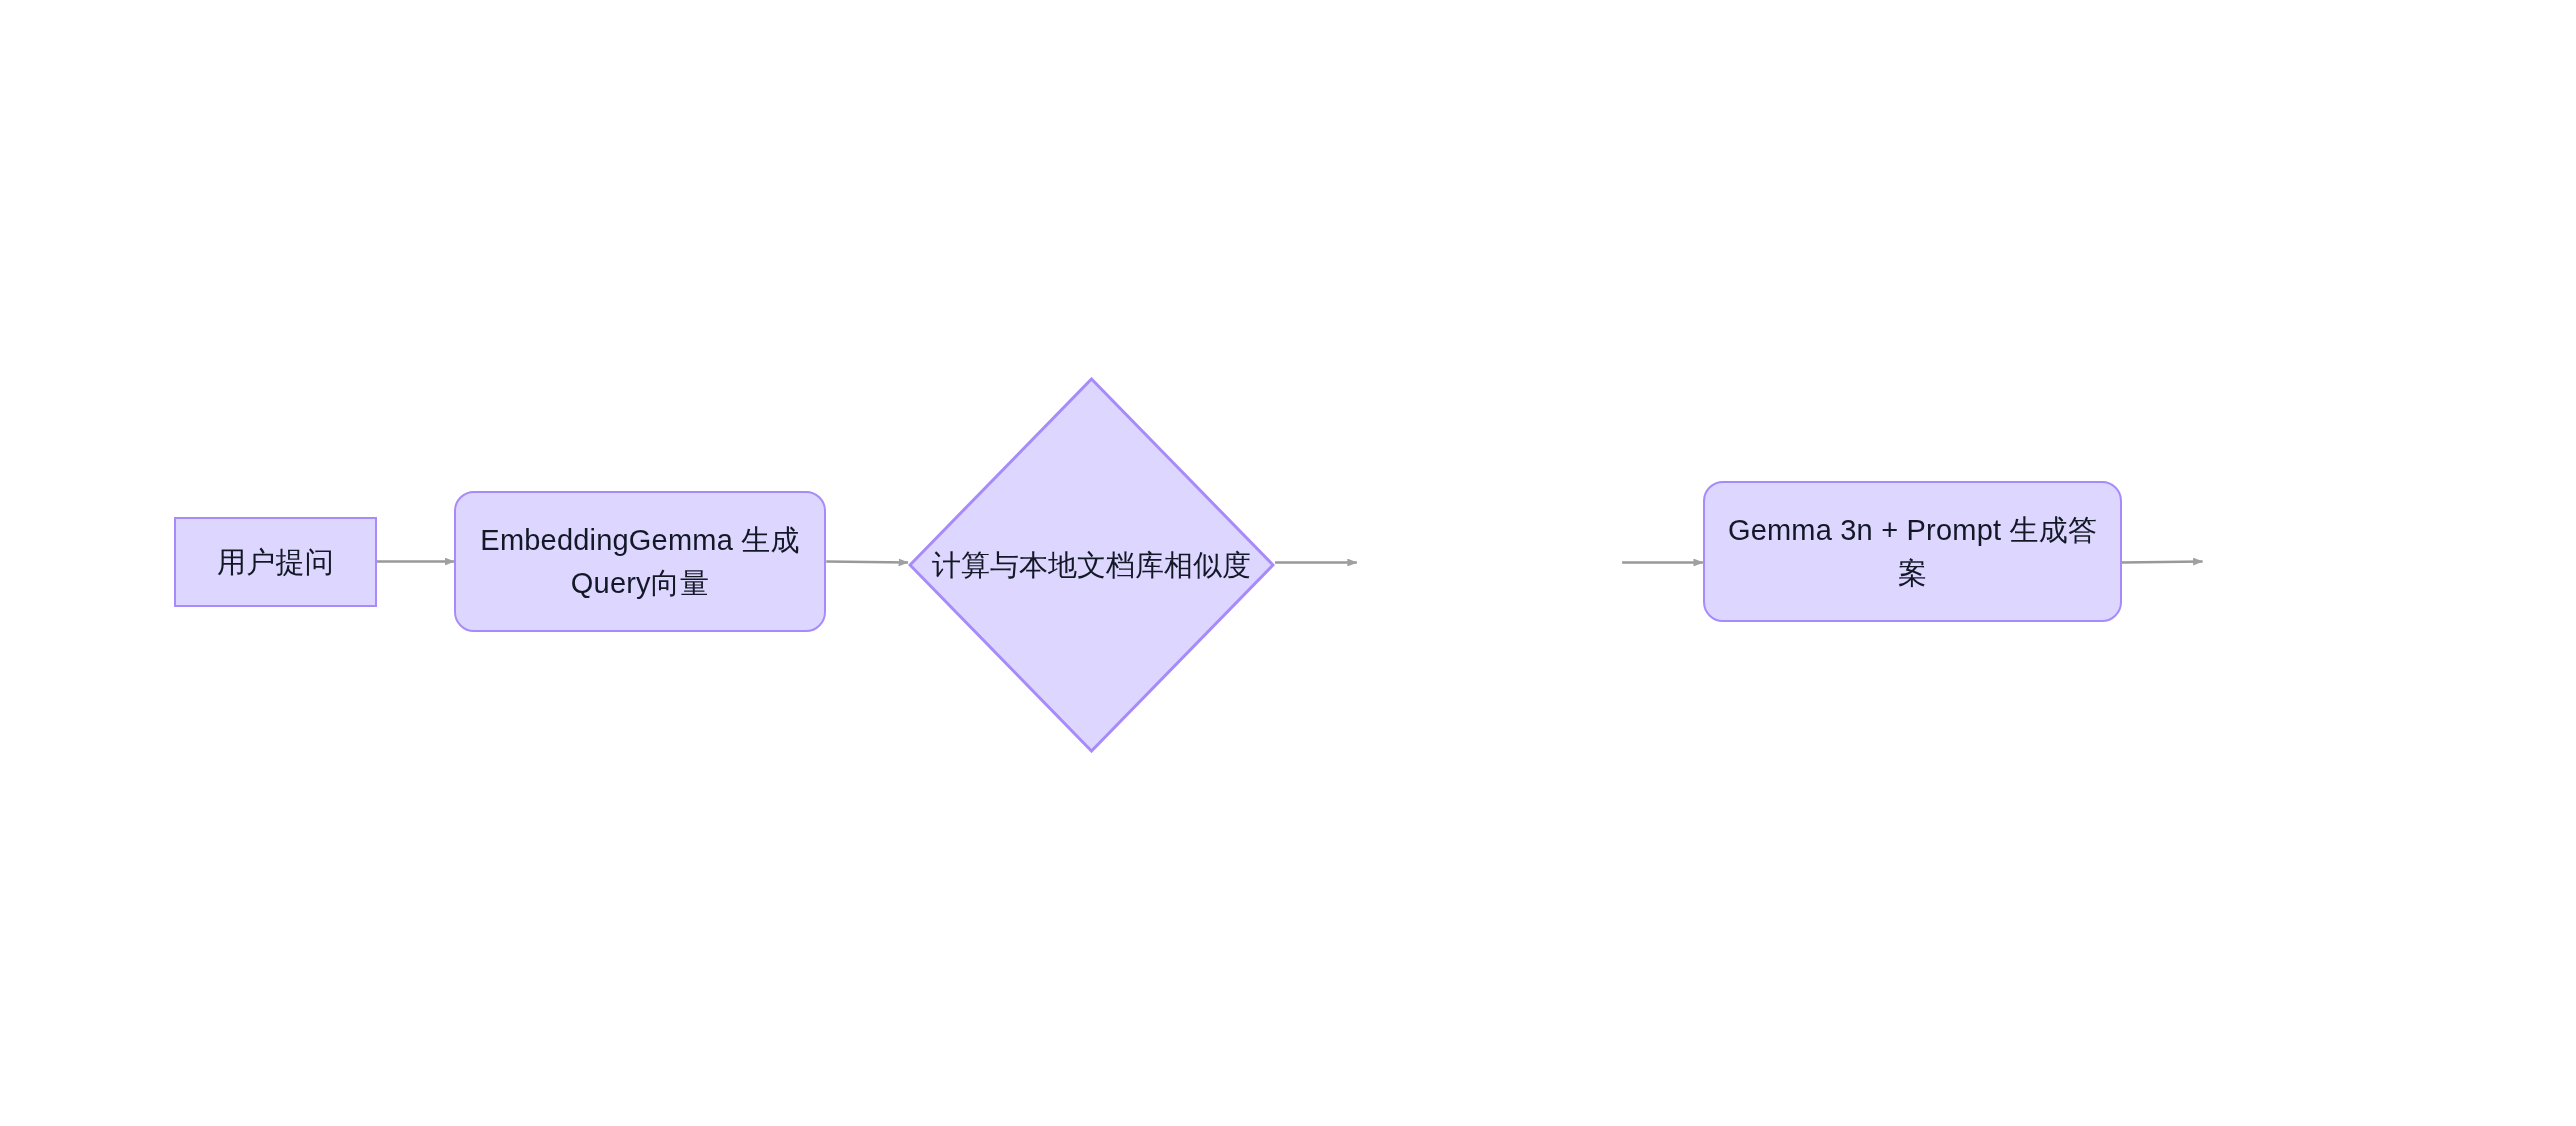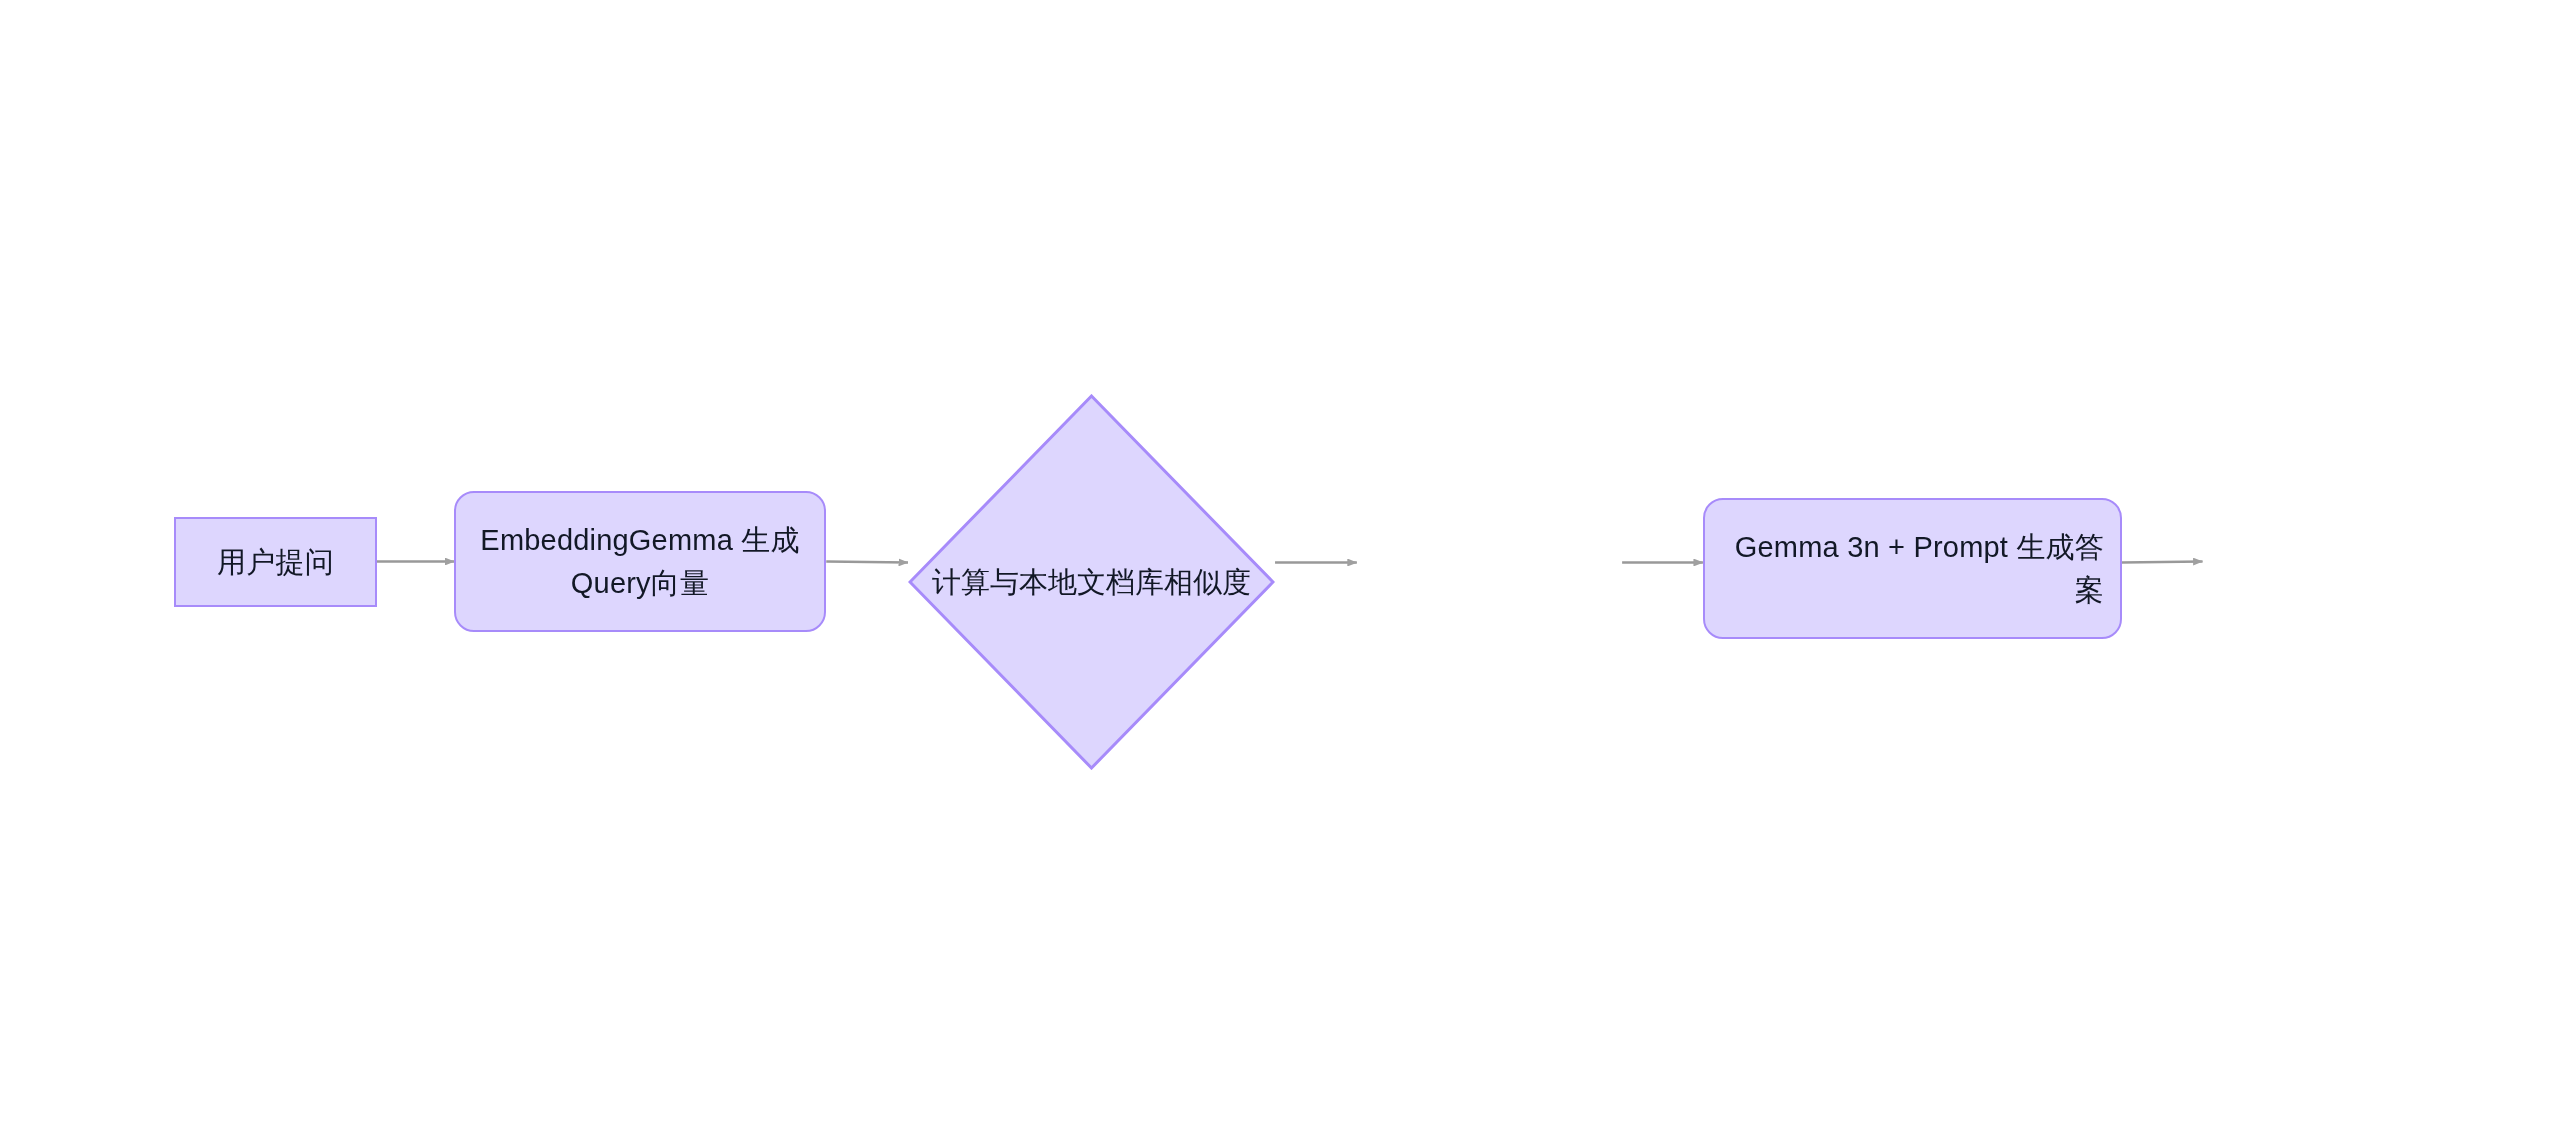--- a/index.html
+++ b/index.html
@@ -89,28 +89,28 @@
 
   <div class="node" id="node-n1" style="left: 174px; top: 517px; width: 203px; height: 90px;">
     <span class="node-label">用户提问</span>
   </div>
 
   <div class="node rounded" id="node-n2" style="left: 454px; top: 491px; width: 372px; height: 141px;">
     <span class="node-label">EmbeddingGemma 生成
 Query向量</span>
   </div>
 
-  <div class="diamond-wrap" id="node-n3" style="left: 908px; top: 394px; width: 367px; height: 376px; text-decoration: underline;">
+  <div class="diamond-wrap" id="node-n3" style="left: 908px; top: 377px; width: 367px; height: 376px; text-decoration: underline;">
     <svg class="diamond-shape" viewBox="0 0 368 377" preserveAspectRatio="none" xmlns="http://www.w3.org/2000/svg">
       <polygon points="184,2 366,188.5 184,375 2,188.5" fill="#ddd6fe" stroke="#a78bfa" stroke-width="3"></polygon>
     </svg>
     <span class="diamond-label">计算与本地文档库相似度</span>
   </div>
 
 
-  <div class="node rounded" id="node-n5" style="left: 1703px; top: 498px; width: 419px; height: 141px; text-align: right;">
+  <div class="node rounded" id="node-n5" style="left: 1703px; top: 481px; width: 419px; height: 141px;">
     <span class="node-label">Gemma 3n + Prompt 生成答
 案</span>
   </div>
 
 
 </div>
 
 
 </body></html>

